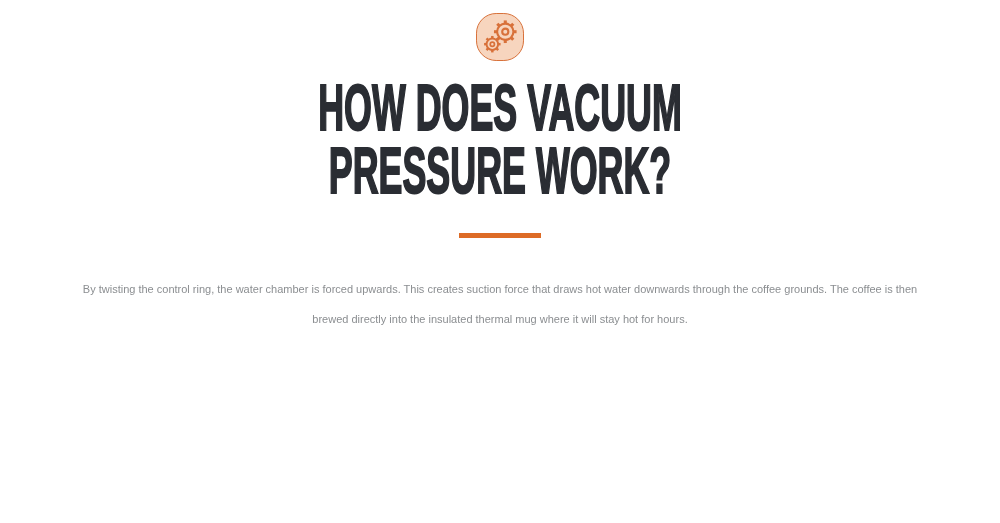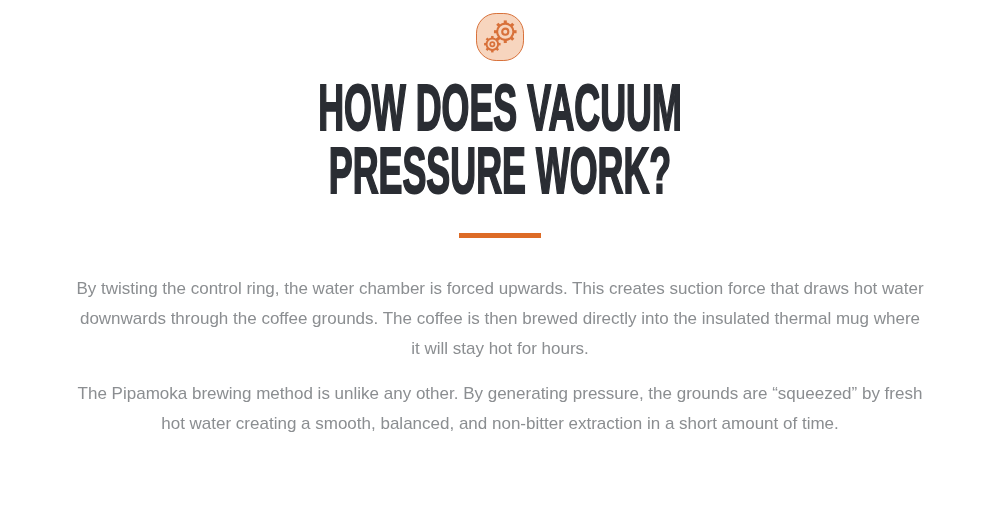--- a/index.html
+++ b/index.html
@@ -53,21 +53,21 @@
     background: var(--accent-orange, #DD6B26);
     margin: 30px auto 0;
     border: none;
   }
   .copy {
     margin-top: 36px;
   }
   .copy p {
     max-width: 852px;
     margin: 0 auto 15px;
-    font-size: 17px;
+    font-size: 11px;
     line-height: 30px;
     color: var(--body-text, #8B8E91);
     text-align: center;
   }
 </style>
 </head>
 <body>
 
 <div class="section">
 
@@ -104,16 +104,15 @@
 
   <h1 class="heading">
     <span>HOW DOES VACUUM</span>
     <span>PRESSURE WORK?</span>
   </h1>
 
   <div class="divider"></div>
 
   <div class="copy">
     <p>By twisting the control ring, the water chamber is forced upwards. This creates suction force that draws hot water downwards through the coffee grounds. The coffee is then brewed directly into the insulated thermal mug where it will stay hot for hours.</p>
-    <p>The Pipamoka brewing method is unlike any other. By generating pressure, the grounds are “squeezed” by fresh hot water creating a smooth, balanced, and non-bitter extraction in a short amount of time.</p>
   </div>
 
 </div>
 
 </body></html>

